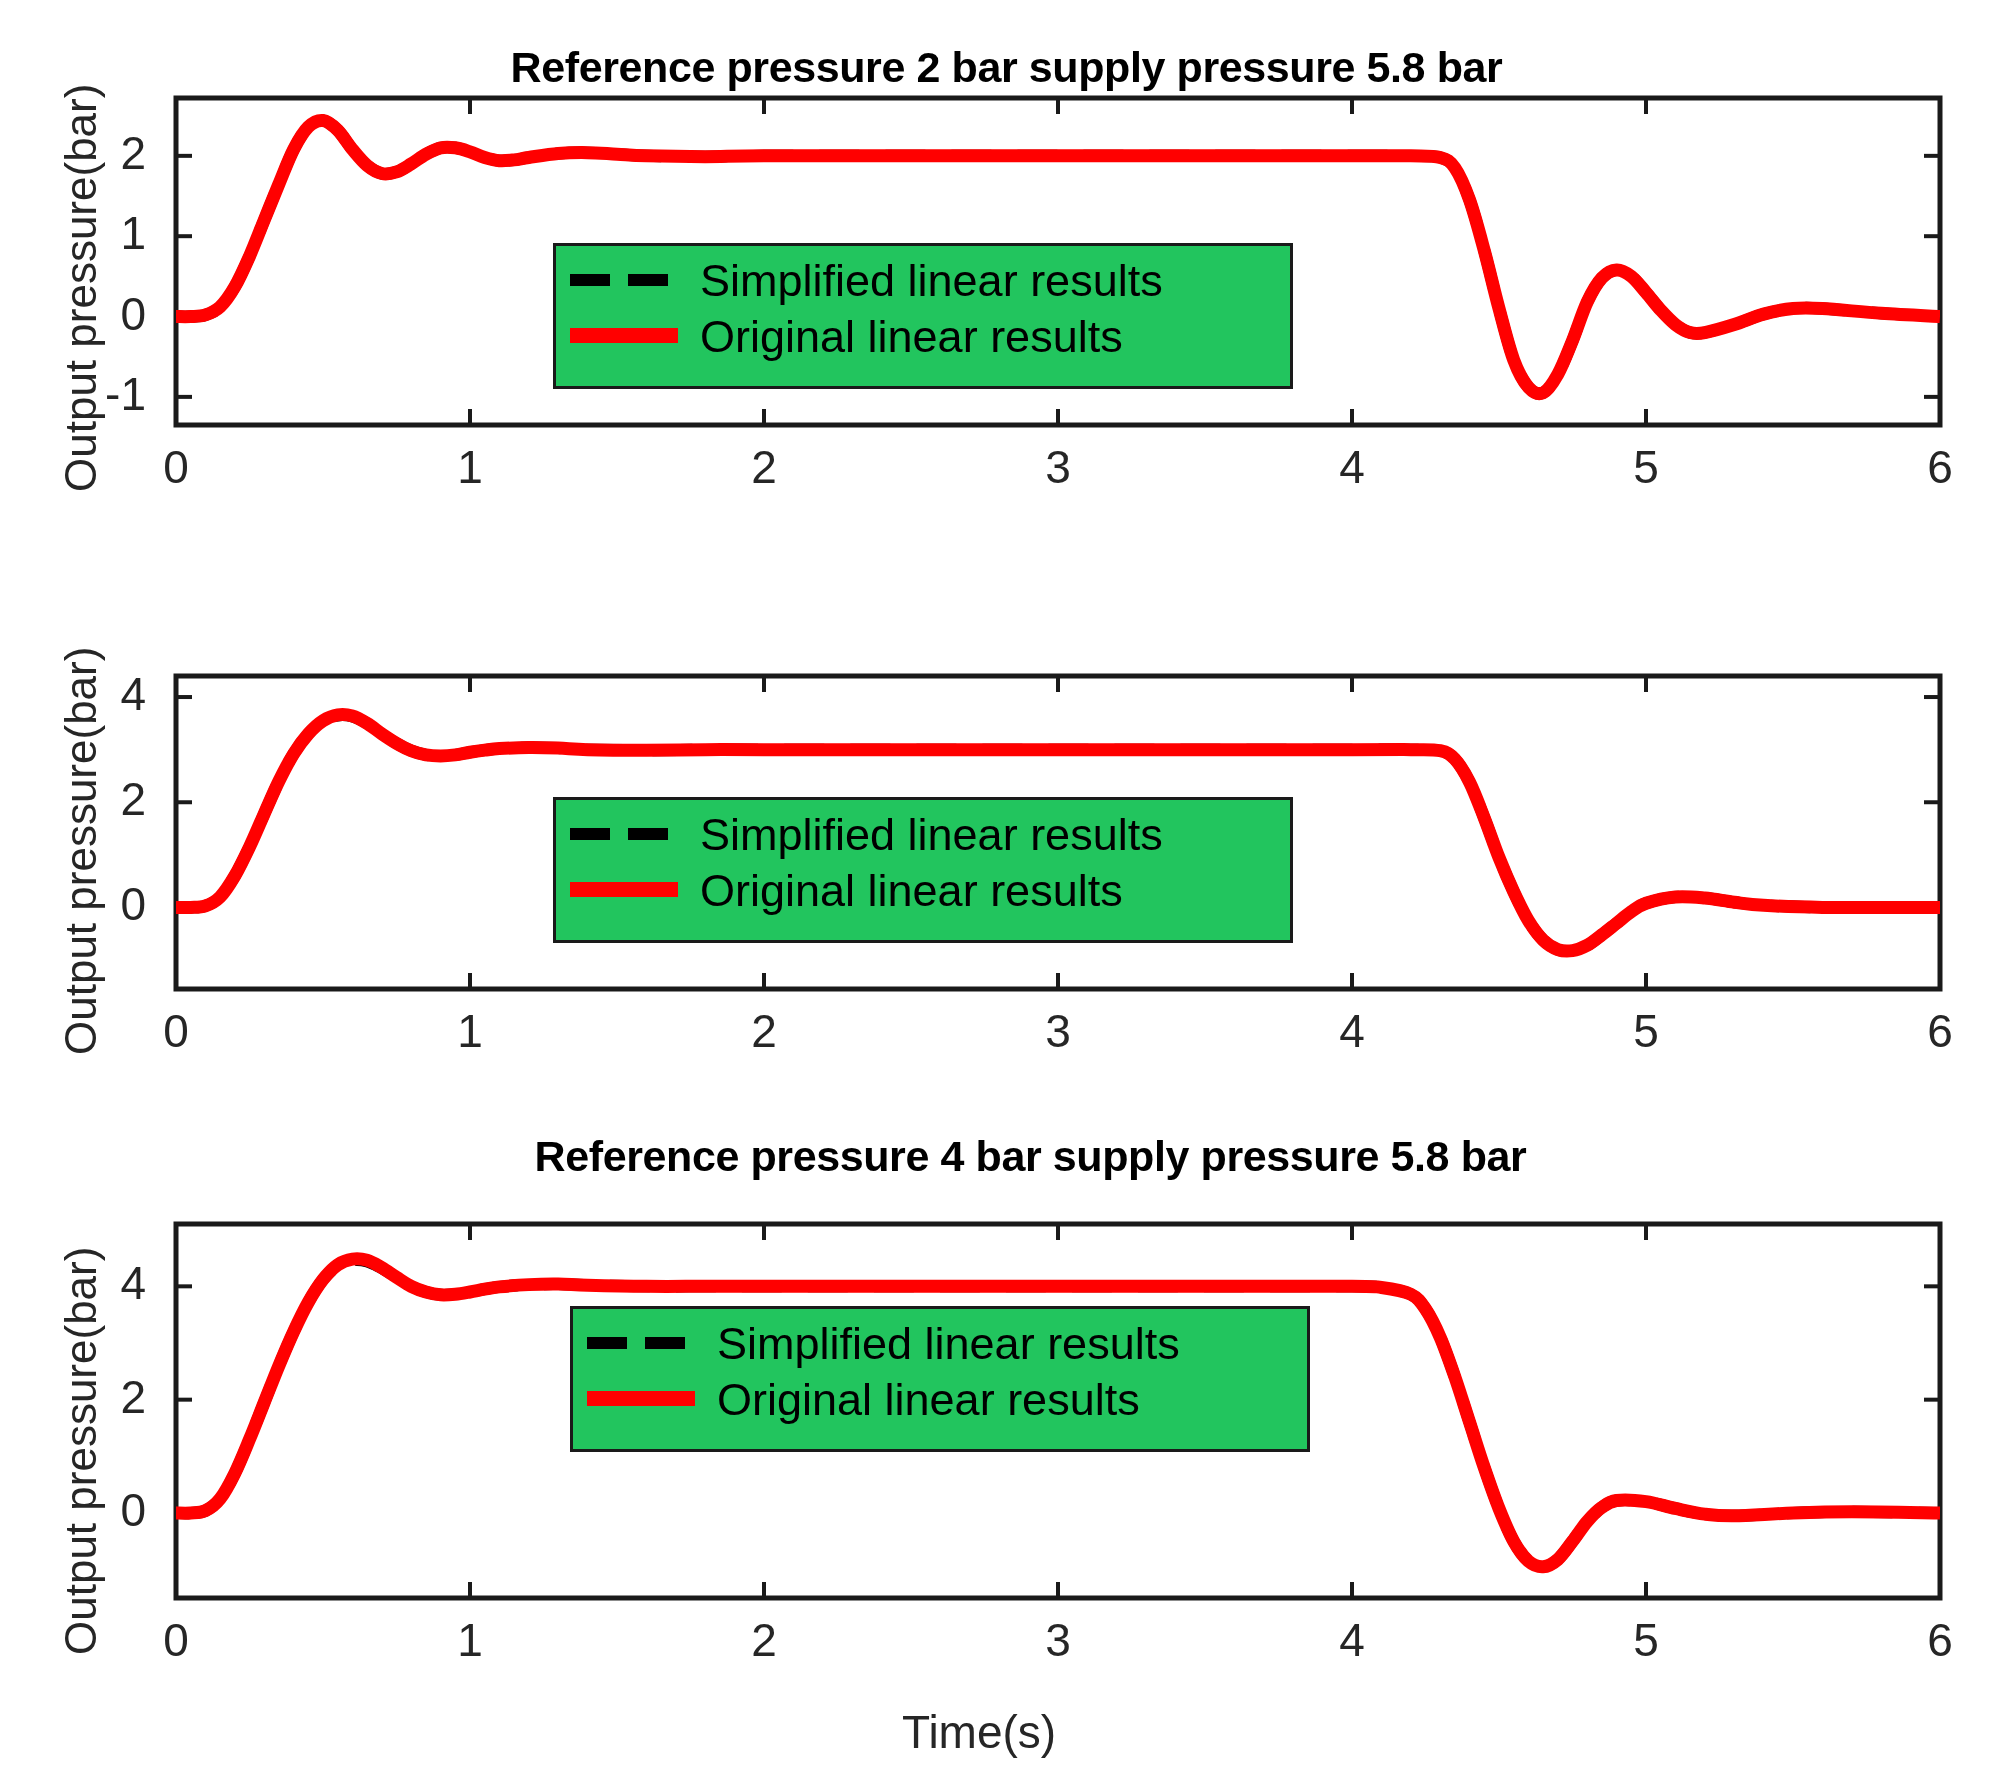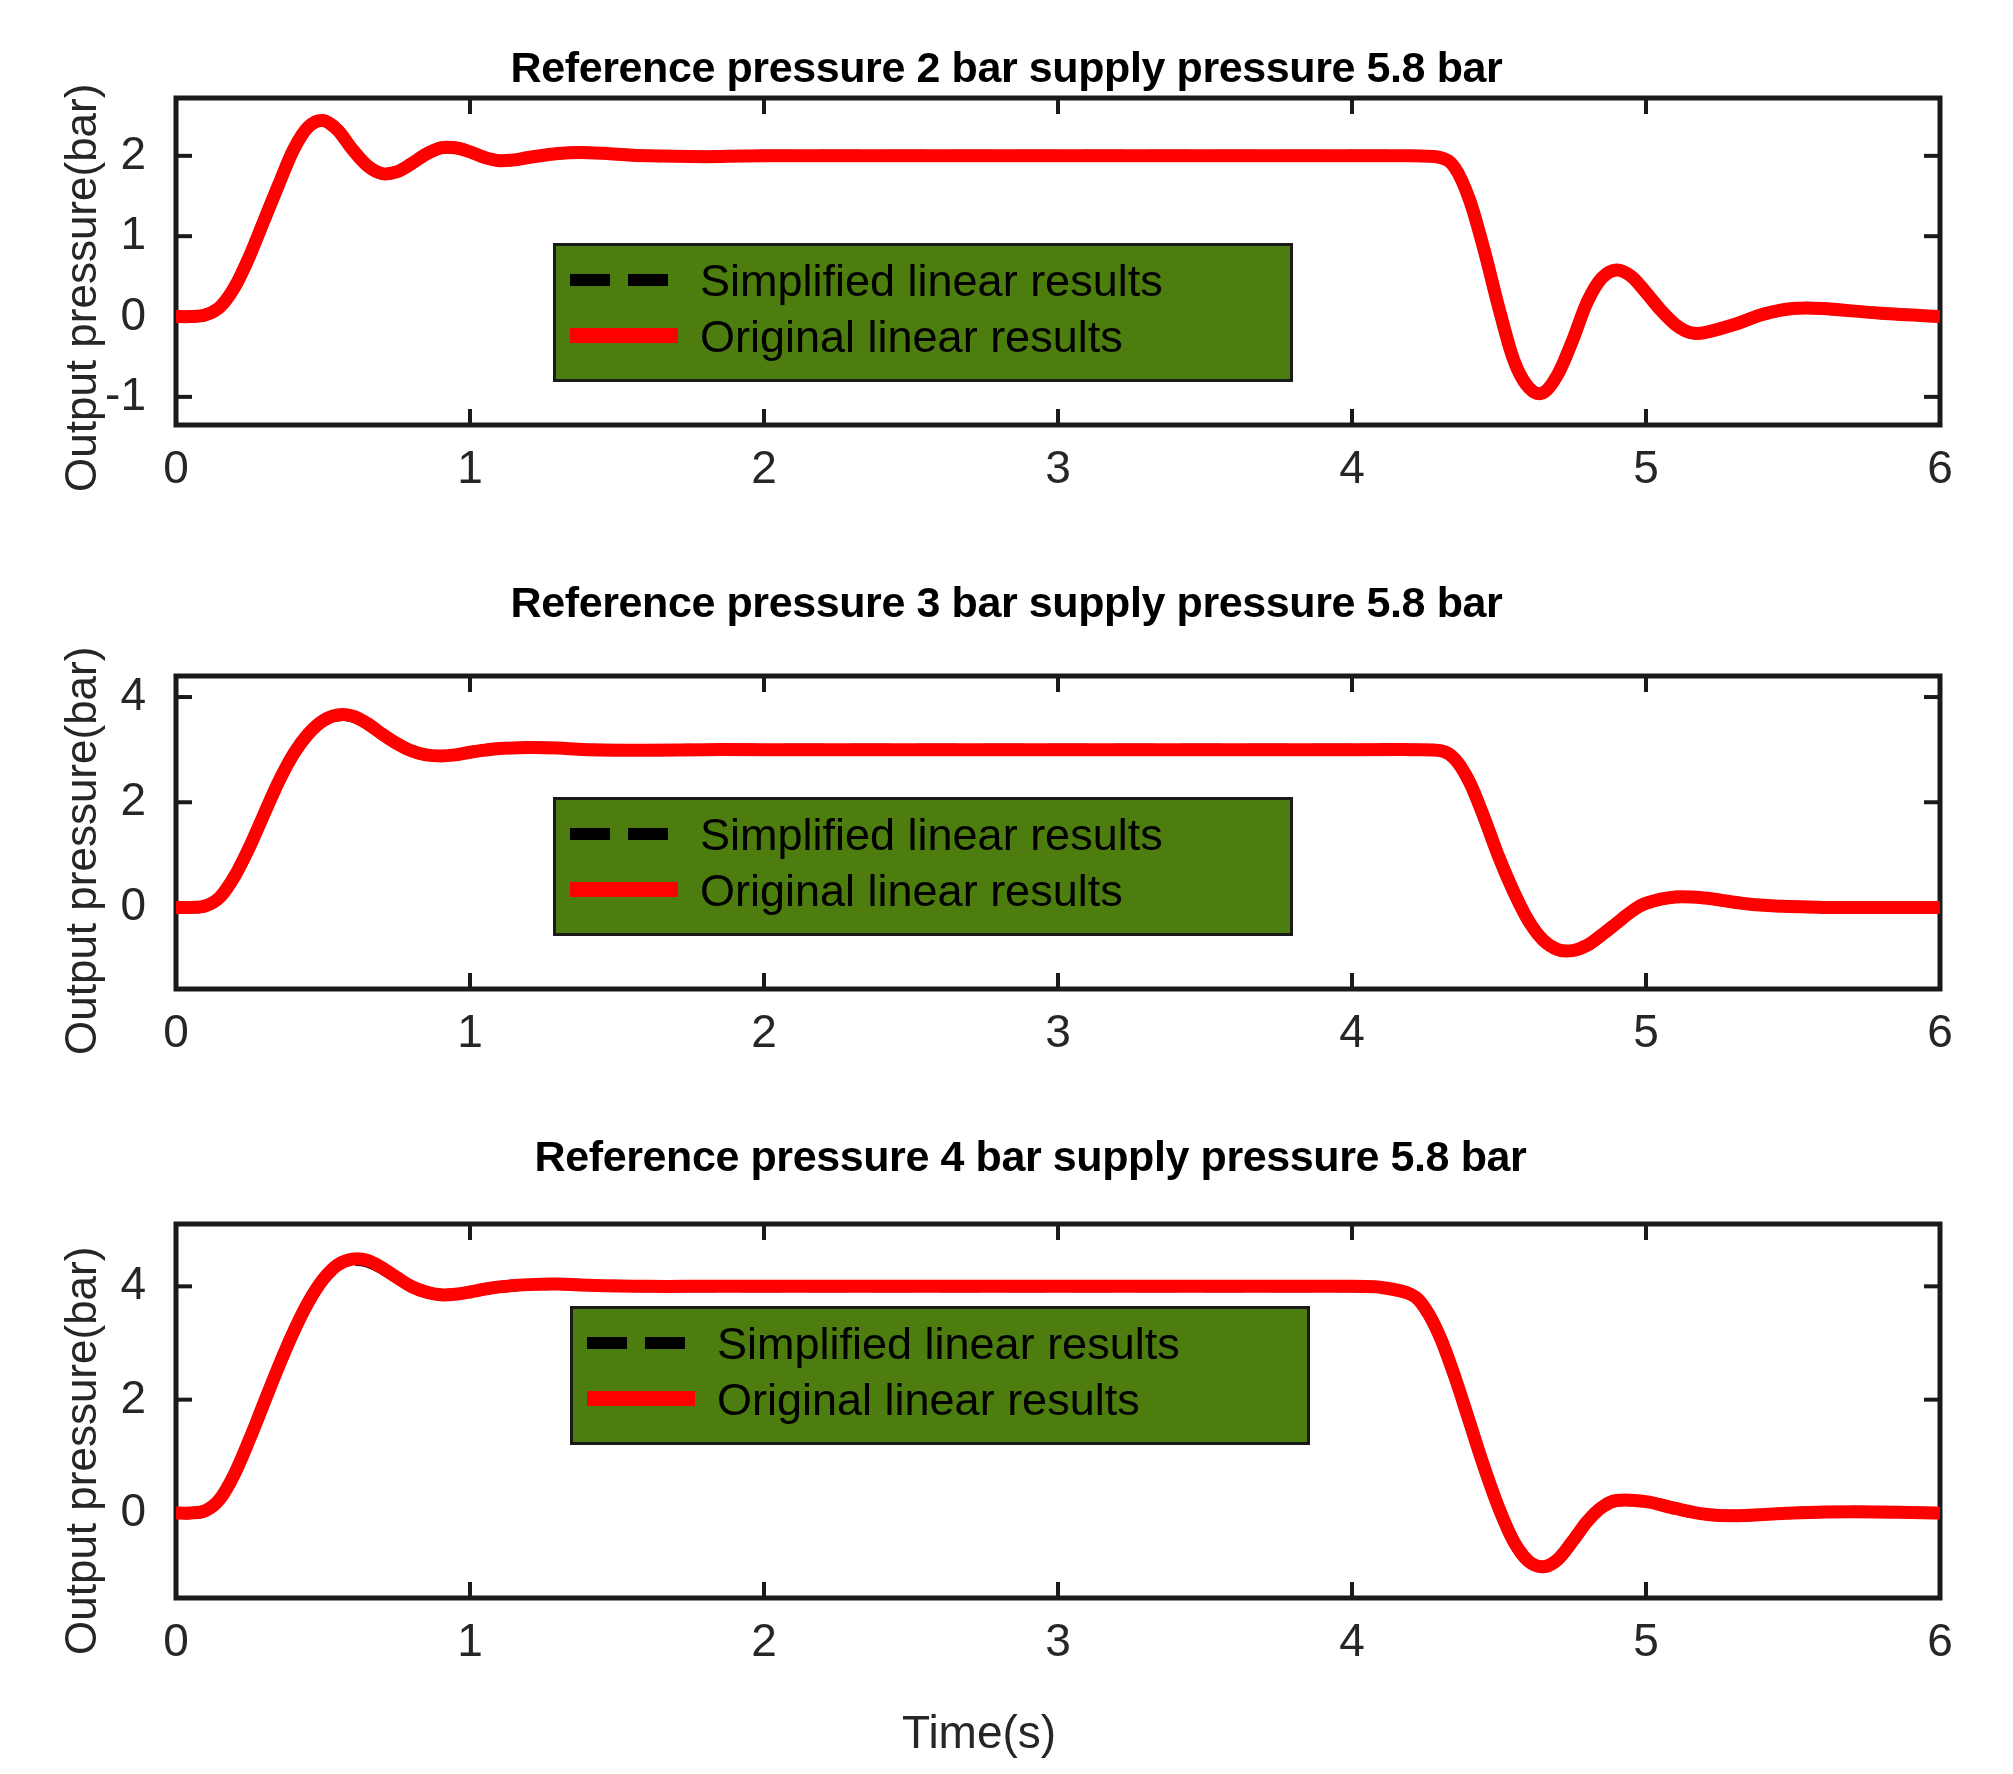--- a/index.html
+++ b/index.html
@@ -67,24 +67,24 @@
     color: #262626;
     text-align: center;
     white-space: nowrap;
   }
   svg.axes {
     position: absolute;
     display: block;
   }
   .legend-box {
     position: absolute;
-    background: #4d7c0f;
+    background: #22c55e;
     border: 3px solid #1a1a1a;
     box-sizing: border-box;
-    padding: 6px 14px 15px 14px;
+    padding: 6px 14px 22px 14px;
   }
   .legend-row {
     display: flex;
     align-items: center;
     height: 56px;
   }
   .legend-swatch {
     width: 108px;
     height: 30px;
     margin-right: 22px;
@@ -174,21 +174,20 @@
       <div class="tick-label-x" style="left: 1312px; width: 80px; top: 440px;">4</div>
       <div class="tick-label-x" style="left: 1606px; width: 80px; top: 440px;">5</div>
       <div class="tick-label-x" style="left: 1900px; width: 80px; top: 440px;">6</div>
       <div class="tick-label-y" style="left: 36px; width: 110px; top: 366.88px;">-1</div>
       <div class="tick-label-y" style="left: 36px; width: 110px; top: 286.536px;">0</div>
       <div class="tick-label-y" style="left: 36px; width: 110px; top: 206.192px;">1</div>
       <div class="tick-label-y" style="left: 36px; width: 110px; top: 125.848px;">2</div>
     </div>
 
   <div class="subplot" style="top:585px;height:560px;">
-    <div class="subplot-title" style="top:-7px;">Reference pressure 3 bar supply pressure 5.8 bar</div>
     <div class="ylabel" style="left:56px; top:470px;">Output pressure(bar)</div>
     <svg class="axes" id="ax2" style="left:0px; top:0px;" width="2013" height="560">
         <rect x="176" y="91" width="1764" height="313" fill="none" stroke="#1a1a1a" stroke-width="5"></rect>
         <line x1="470" y1="404" x2="470" y2="388" stroke="#1a1a1a" stroke-width="4"></line>
         <line x1="470" y1="91" x2="470" y2="107" stroke="#1a1a1a" stroke-width="4"></line>
         <line x1="764" y1="404" x2="764" y2="388" stroke="#1a1a1a" stroke-width="4"></line>
         <line x1="764" y1="91" x2="764" y2="107" stroke="#1a1a1a" stroke-width="4"></line>
         <line x1="1058" y1="404" x2="1058" y2="388" stroke="#1a1a1a" stroke-width="4"></line>
         <line x1="1058" y1="91" x2="1058" y2="107" stroke="#1a1a1a" stroke-width="4"></line>
         <line x1="1352" y1="404" x2="1352" y2="388" stroke="#1a1a1a" stroke-width="4"></line>

